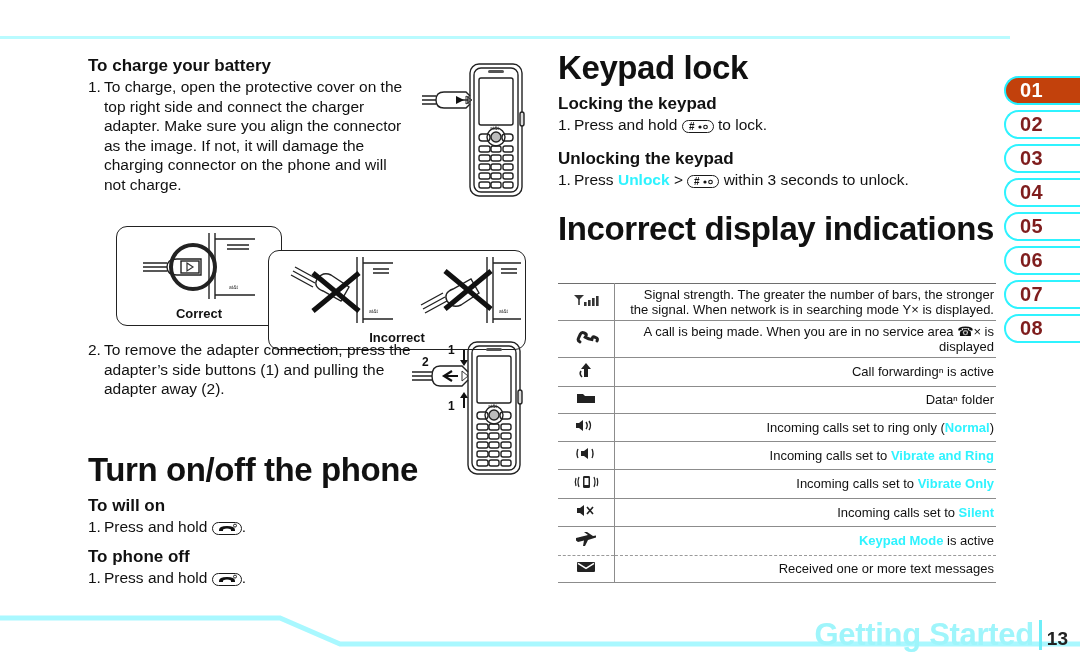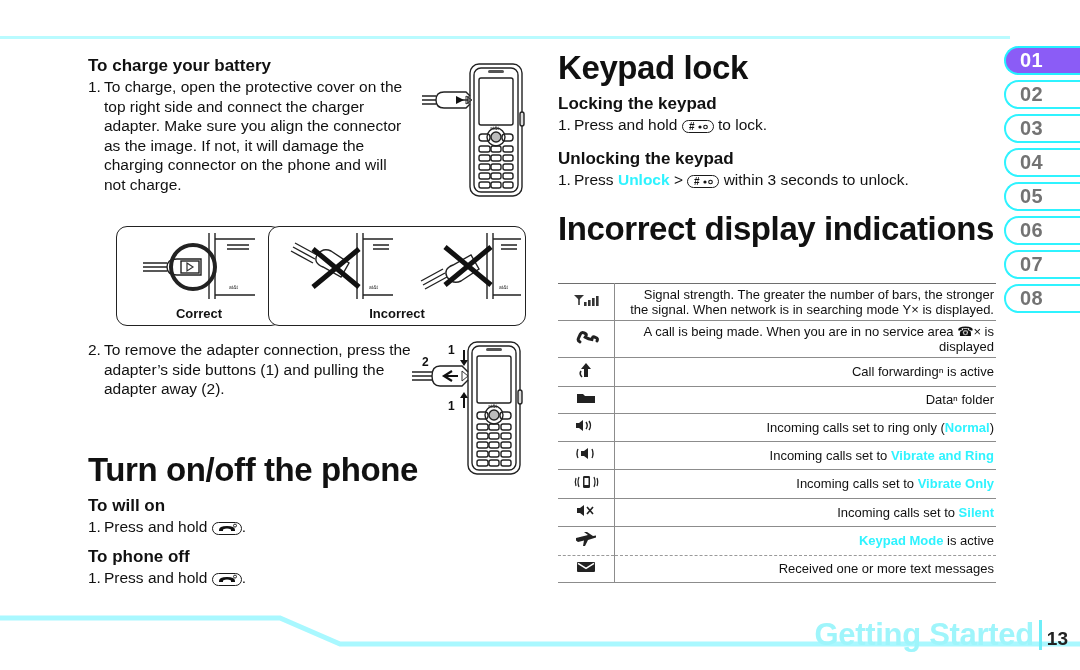--- a/index.html
+++ b/index.html
@@ -20,23 +20,23 @@
   
   .tabstrip{position:absolute;right:0;top:46px;width:76px;}
   .tab{
     position:relative;height:29px;margin-bottom:5px;
     border:2px solid #2ff3ff;border-right:none;
     border-top-left-radius:15px;border-bottom-left-radius:15px;
     box-sizing:border-box;
     display:flex;align-items:center;
     padding-left:14px;
     font-size:20px;font-weight:bold;letter-spacing:.5px;
-    color:#737373;
-  }
-  .tab.active{background:#8b5cf6;color:#ffffff;border-color:#25efff;}
+    color:#7f1d1d;
+  }
+  .tab.active{background:#c2410c;color:#ffffff;border-color:#25efff;margin-top:30px;}
 
   
   .col-left{position:absolute;left:88px;top:56px;width:452px;}
   .col-right{position:absolute;left:558px;top:50px;width:438px;}
 
   h1.big{
     font-size:33px;font-weight:bold;margin:0 0 4px 0;line-height:1.08;
     letter-spacing:-.4px;
   }
   h2.sub{
@@ -66,21 +66,21 @@
   
   .ill-phone1{position:absolute;left:420px;top:56px;width:130px;height:150px;}
   .ill-phone2{position:absolute;left:408px;top:334px;width:132px;height:148px;}
   .boxrow{position:absolute;left:116px;top:226px;width:410px;height:102px;}
   .dbox{
     position:absolute;top:0;height:100px;
     border:1.6px solid #222;border-radius:11px;box-sizing:border-box;
     background:#fff;
   }
   .dbox.correct{left:0;width:166px;}
-  .dbox.incorrect{left:152px;width:258px;}
+  .dbox.incorrect{left:152px;width:258px;margin-top:24px;}
   .dbox .cap{
     position:absolute;left:0;right:0;bottom:4px;text-align:center;
     font-size:13px;font-weight:bold;color:#111;
   }
   .dbox .art{position:absolute;left:0;top:2px;right:0;height:74px;}
 
   
   .indtable{
     position:absolute;left:558px;top:283px;width:438px;
     border-collapse:collapse;

